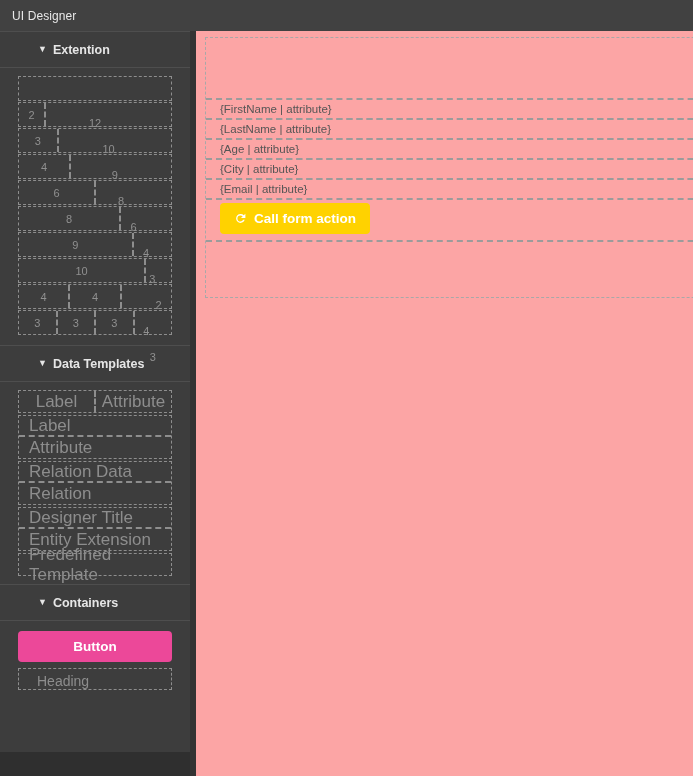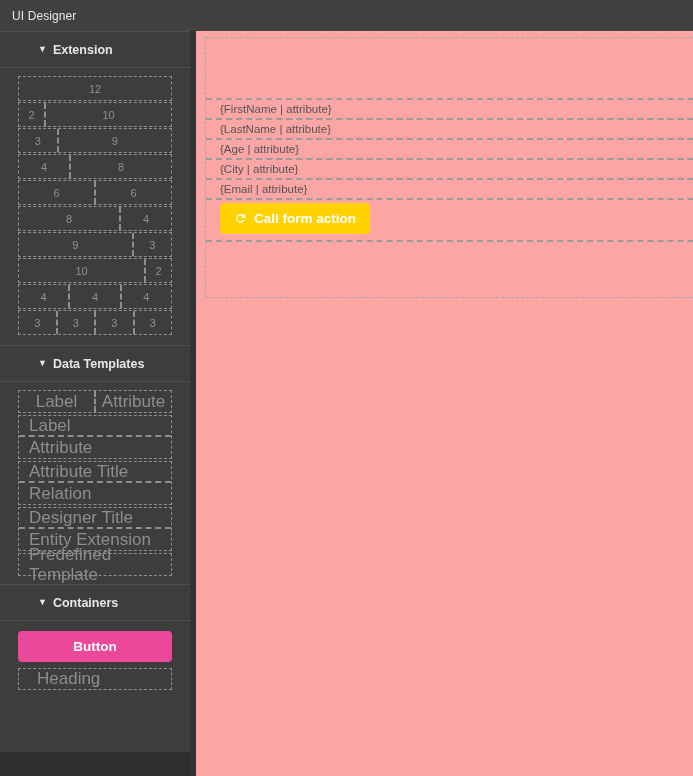--- a/index.html
+++ b/index.html
@@ -69,21 +69,21 @@
   }
   .grid-cell {
     display: flex;
     align-items: center;
     justify-content: center;
     color: #909090;
     font-size: 11px;
     height: 100%;
     border-right: 2px dashed #8e8e8e;
   }
-  .grid-cell:last-child { border-right: none; }
+  .grid-cell:last-child { border-right: none; margin-top: 34px; }
 
   
   .tpl-group {
     border: 1px dashed #8e8e8e;
     margin-bottom: 2px;
   }
   .tpl-row {
     display: flex;
     height: 21px;
     align-items: center;
@@ -130,21 +130,21 @@
   .chart-ico i:nth-child(2) { height: 6px; }
   .chart-ico i:nth-child(3) { height: 9px; }
   .chart-ico i:nth-child(4) { height: 12px; }
 
   .heading-slot {
     height: 22px;
     border: 1px dashed #8e8e8e;
     display: flex; align-items: flex-end;
     padding-left: 18px;
     color: #8d8d8d;
-    font-size: 17px;
+    font-size: 14px;
   }
 
   .sidebar-footer {
     position: absolute;
     left: 0; bottom: 0;
     width: 190px; height: 24px;
     background: #2f2f2f;
   }
 
   
@@ -196,21 +196,21 @@
 <body>
 
 <div class="titlebar">
   <span class="titlebar-title">UI Designer</span>
 </div>
 
 <div class="sidebar">
 
   <div class="section-header">
     <span class="caret">▼</span>
-    <span>Extension</span>
+    <span>Extention</span>
   </div>
   <div class="section-body" id="containers-grid">
       <div class="grid-row">
         <div class="grid-cell" style="flex: 12 1 0%;">12</div>
       </div>
       <div class="grid-row">
         <div class="grid-cell" style="flex: 2 1 0%;">2</div>
         <div class="grid-cell" style="flex: 10 1 0%;">10</div>
       </div>
       <div class="grid-row">
@@ -264,21 +264,21 @@
       <div class="tpl-group">
         <div class="tpl-row">
           <div class="tpl-cell">Label</div>
         </div>
         <div class="tpl-row">
           <div class="tpl-cell">Attribute</div>
         </div>
       </div>
       <div class="tpl-group">
         <div class="tpl-row">
-          <div class="tpl-cell">Attribute Title</div>
+          <div class="tpl-cell">Relation Data</div>
         </div>
         <div class="tpl-row">
           <div class="tpl-cell">Relation</div>
         </div>
       </div>
       <div class="tpl-group">
         <div class="tpl-row">
           <div class="tpl-cell">Designer Title</div>
         </div>
         <div class="tpl-row">

